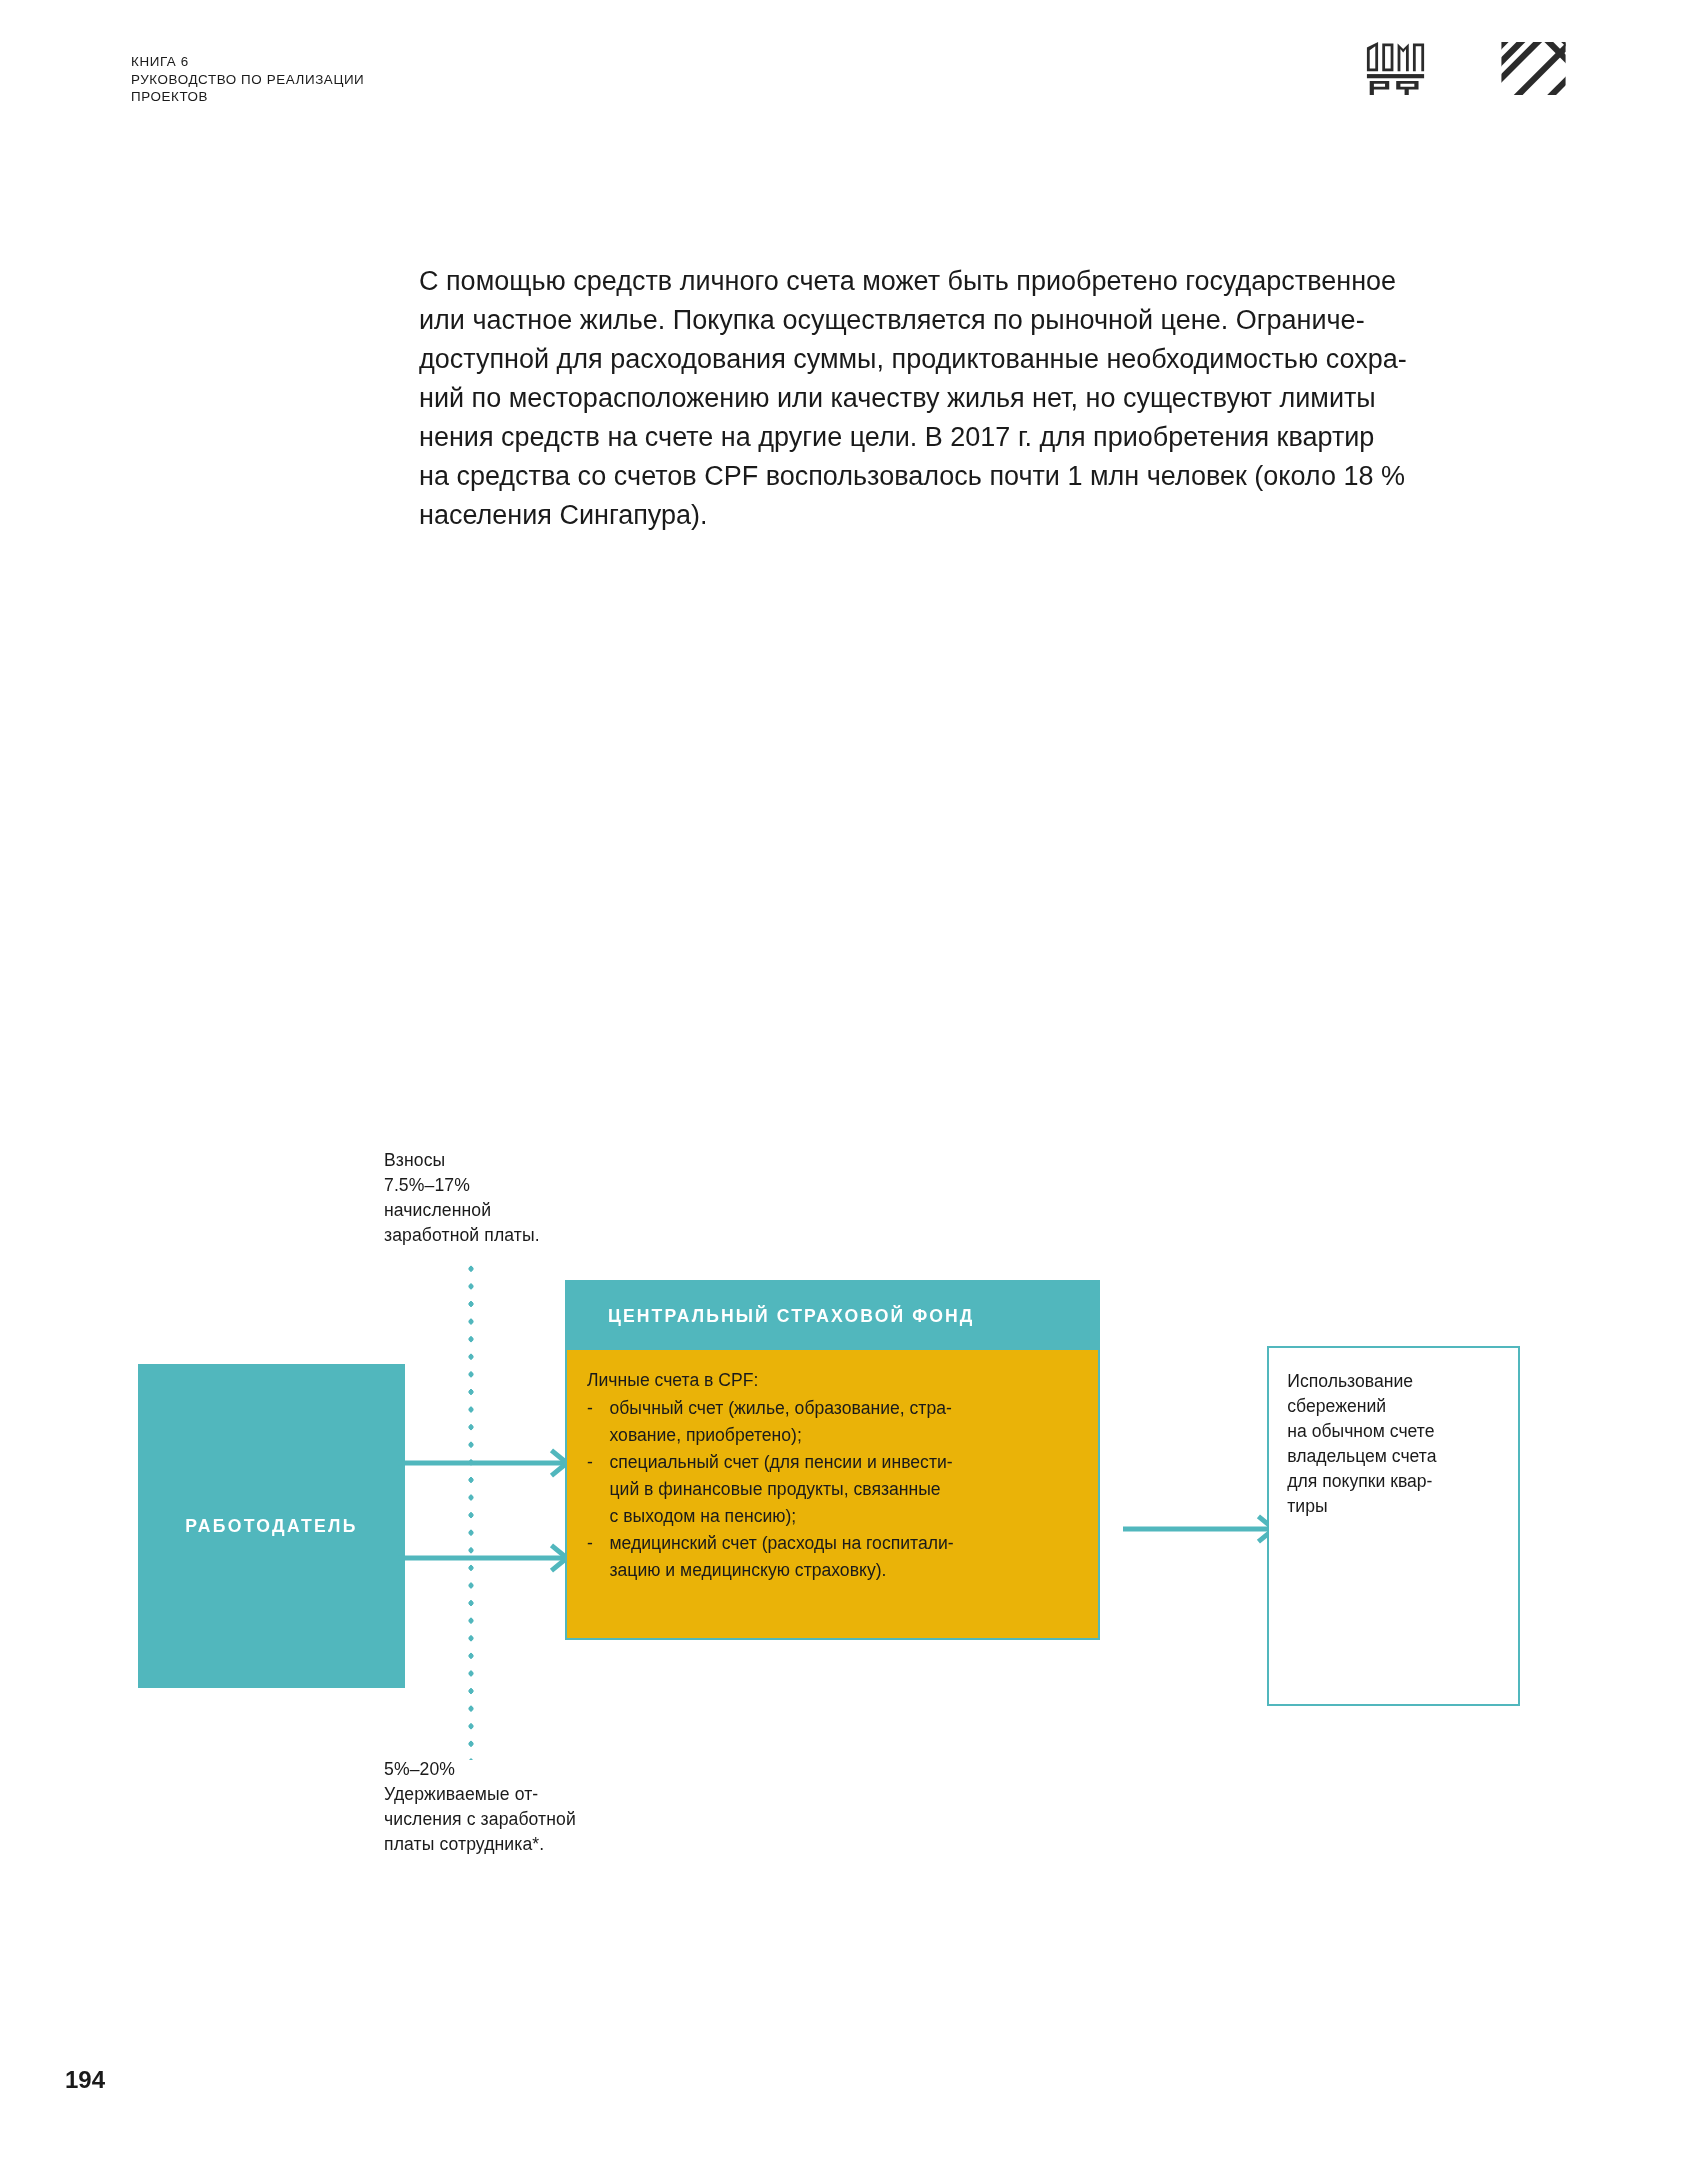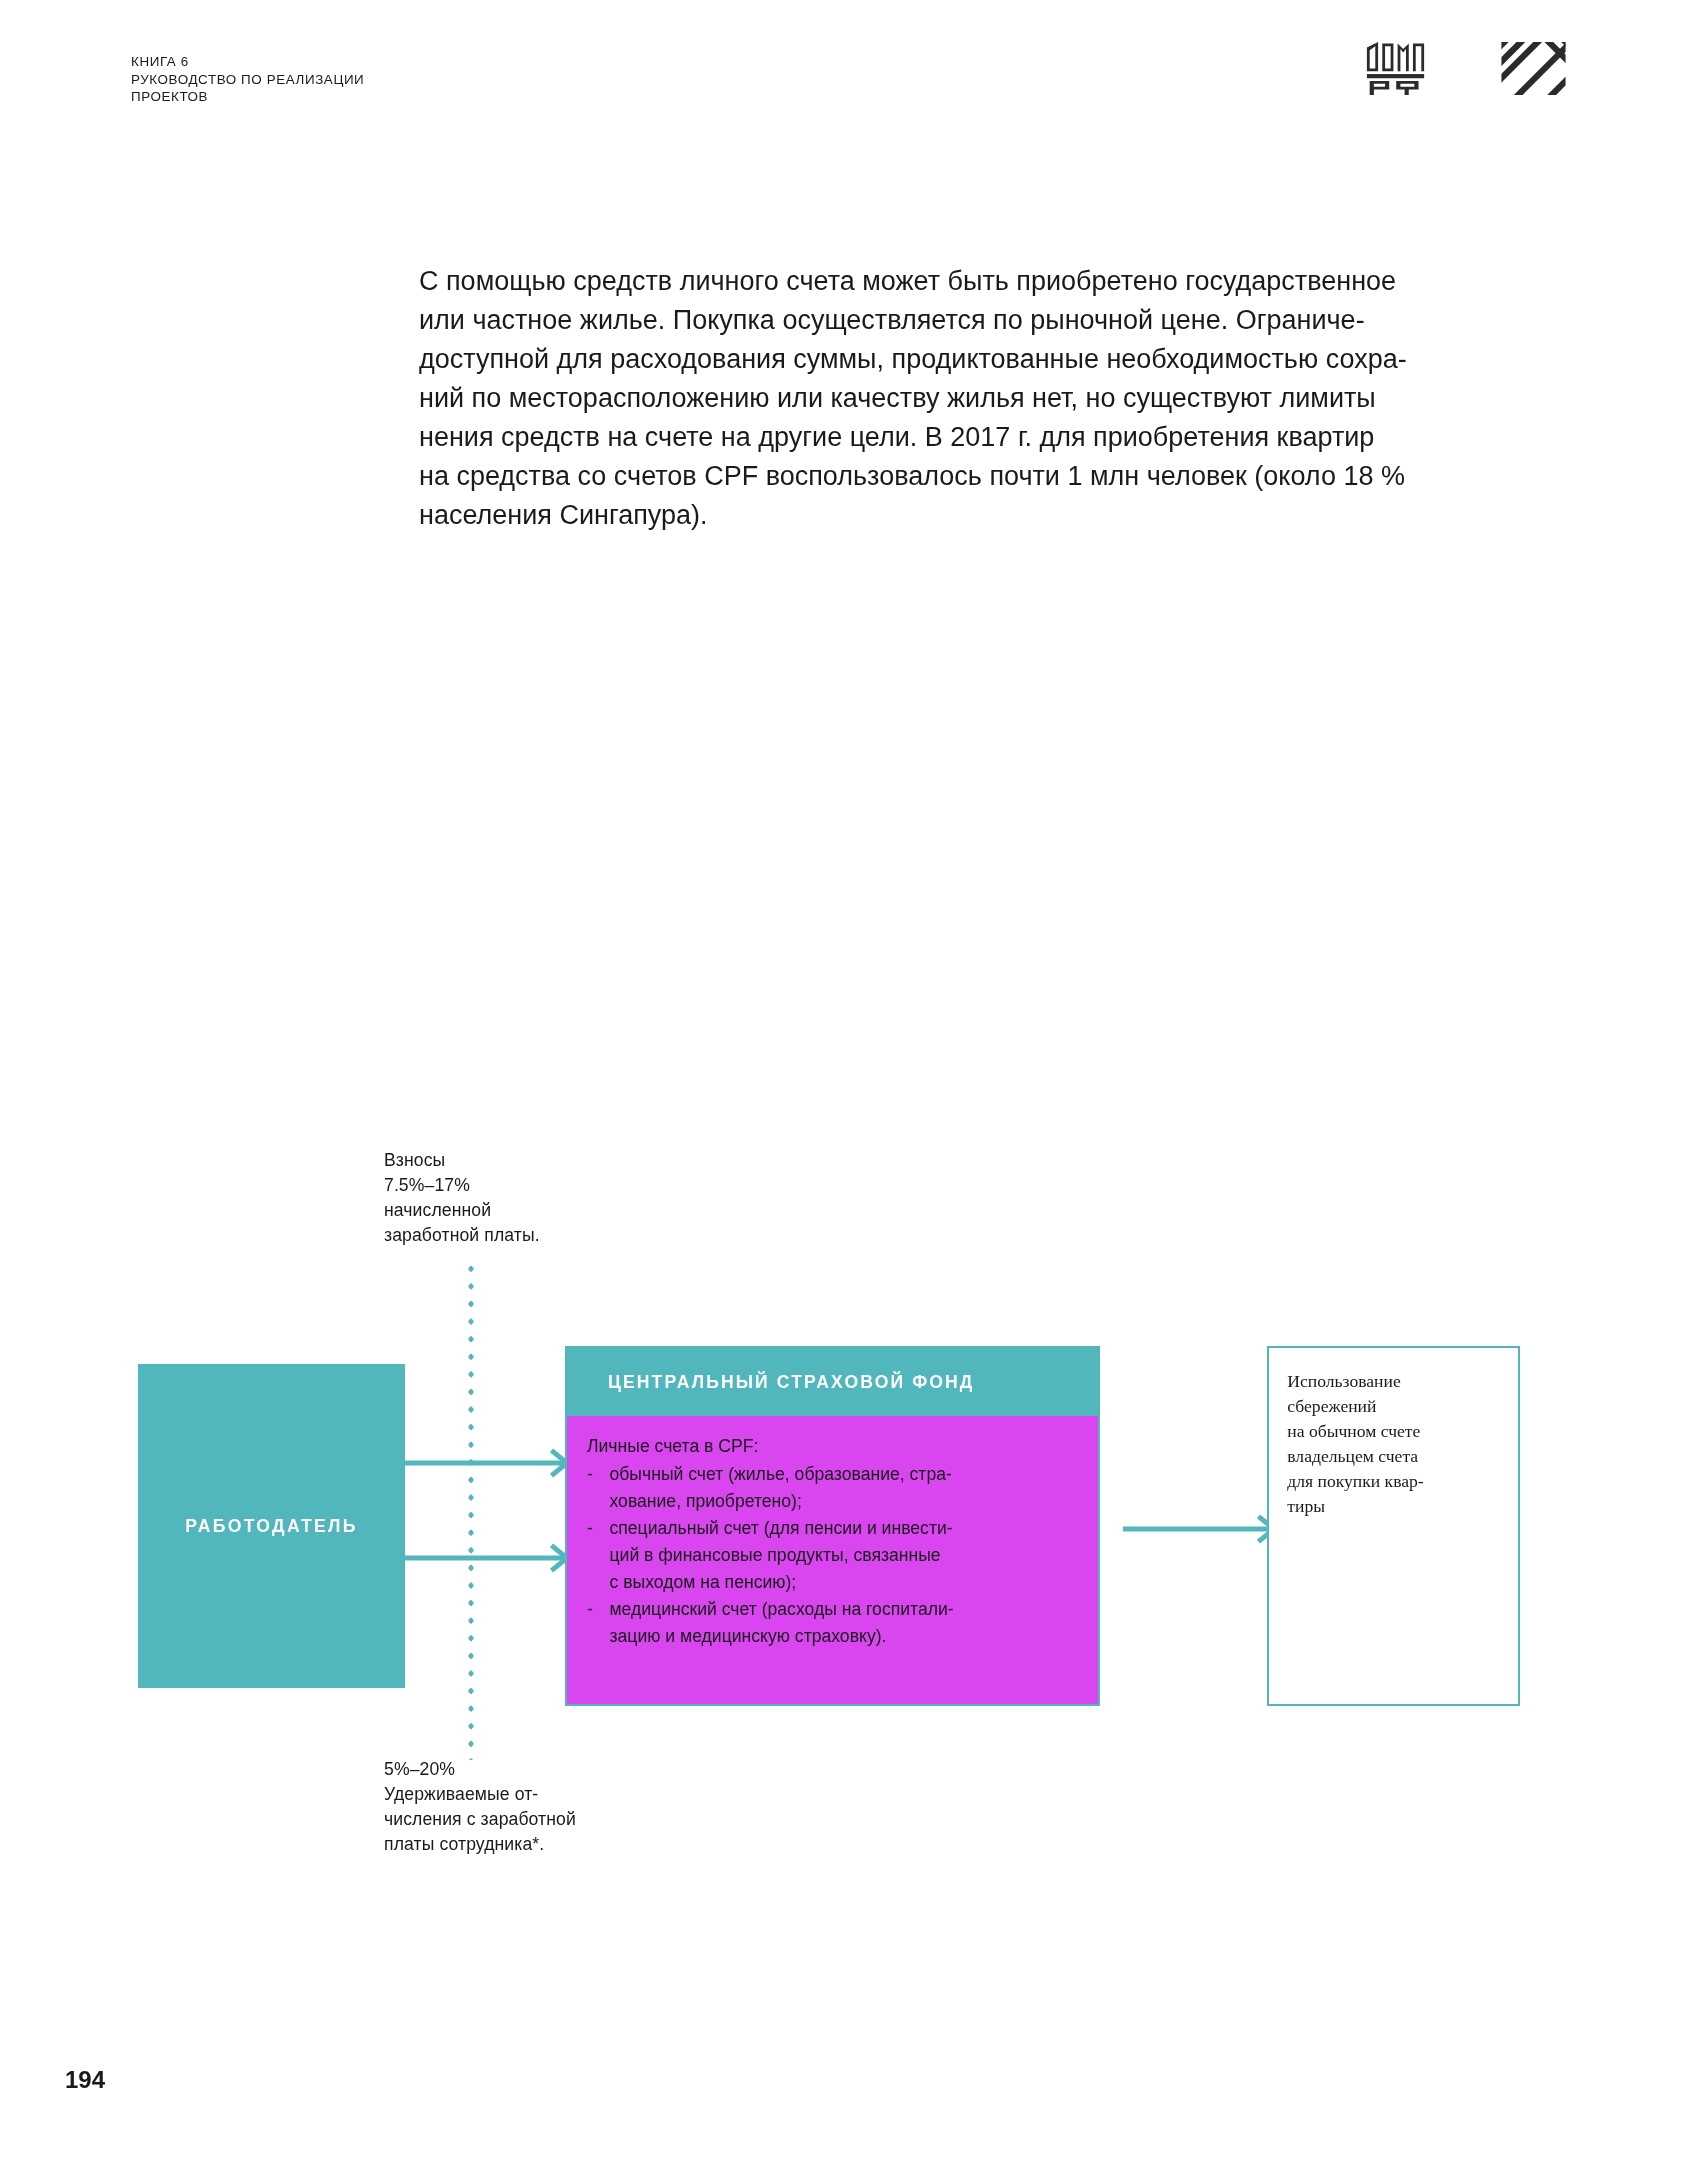--- a/index.html
+++ b/index.html
@@ -106,26 +106,26 @@
     font-size: 17.6px;
     font-weight: 700;
     letter-spacing: 2.3px;
     white-space: nowrap;
   }
 
   
   .box-cpf {
     position: absolute;
     left: 565px;
-    top: 1346px;
+    top: 1280px;
     width: 535px;
     height: 360px;
     border: 2.1px solid #51b7bd;
     box-sizing: border-box;
-    background: #d946ef;
+    background: #eab308;
   }
   .cpf-header {
     height: 68px;
     background: #51b7bd;
     display: flex;
     align-items: center;
     padding-left: 41px;
     box-sizing: border-box;
   }
   .cpf-header-label {
@@ -165,21 +165,21 @@
     border: 2.1px solid #51b7bd;
     box-sizing: border-box;
     background: #ffffff;
   }
   .usage-body {
     padding: 21px 12.7px 0 18.3px;
     font-size: 17.6px;
     line-height: 25px;
     color: #1a1a1a;
   }
-  .usage-body .ln { display: block; white-space: nowrap; font-family: Liberation Serif, serif; }
+  .usage-body .ln { display: block; white-space: nowrap; }
 
   
   .arrow { position: absolute; }
 
   
   .caption {
     position: absolute;
     left: 138px;
     top: 1947px;
     font-size: 17.6px;

